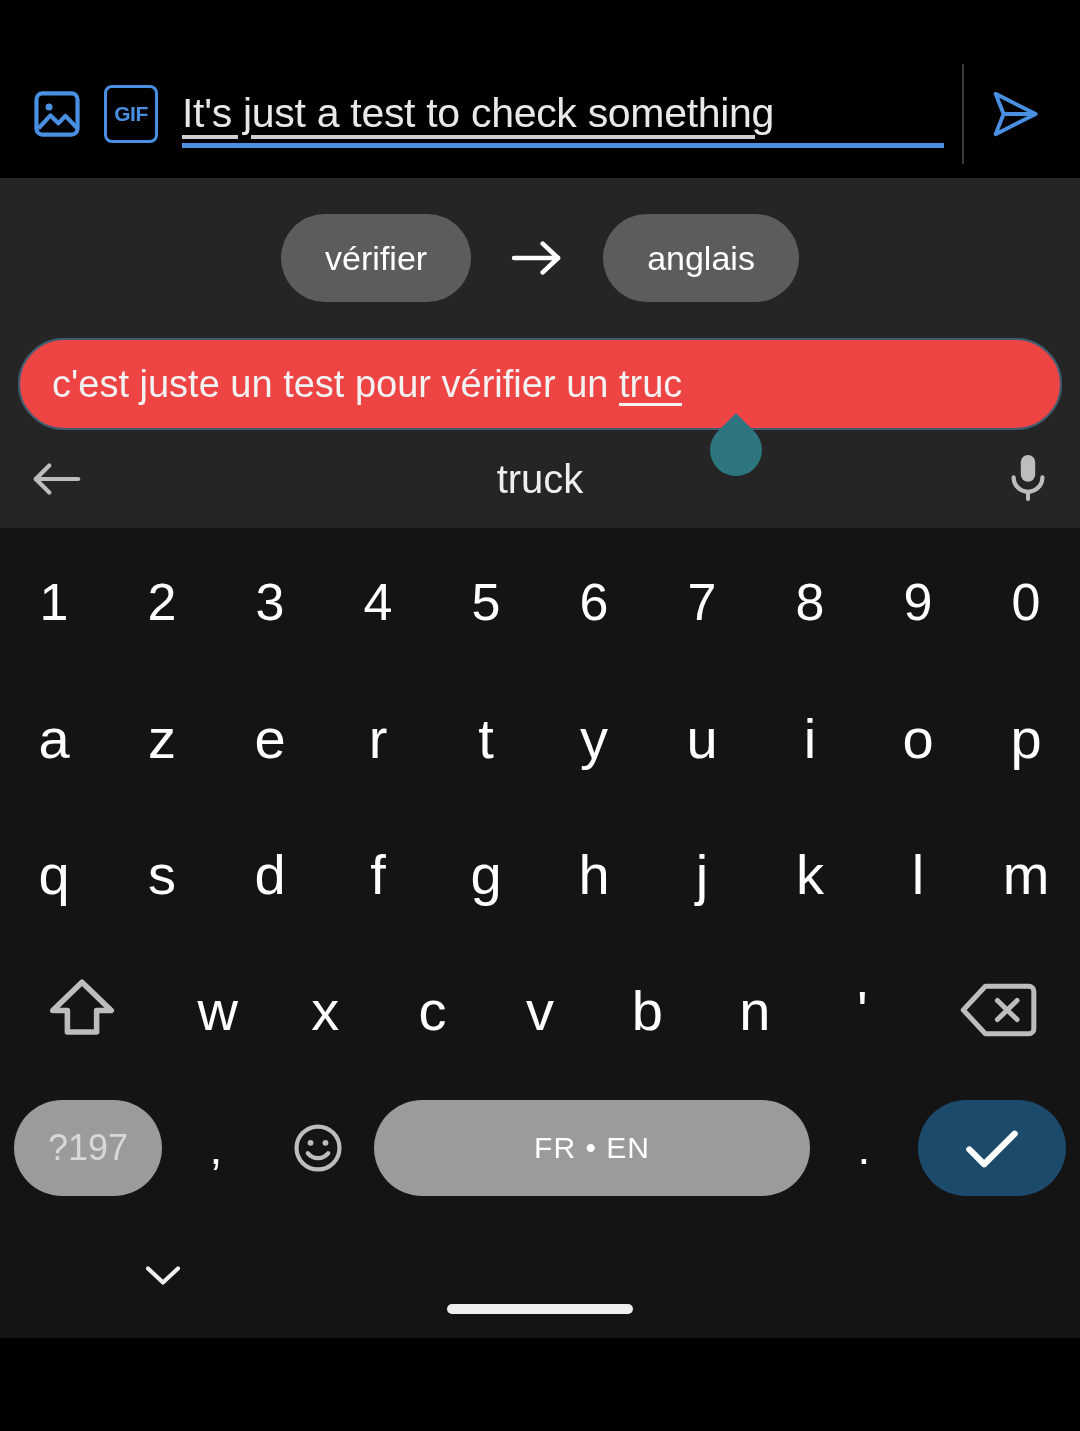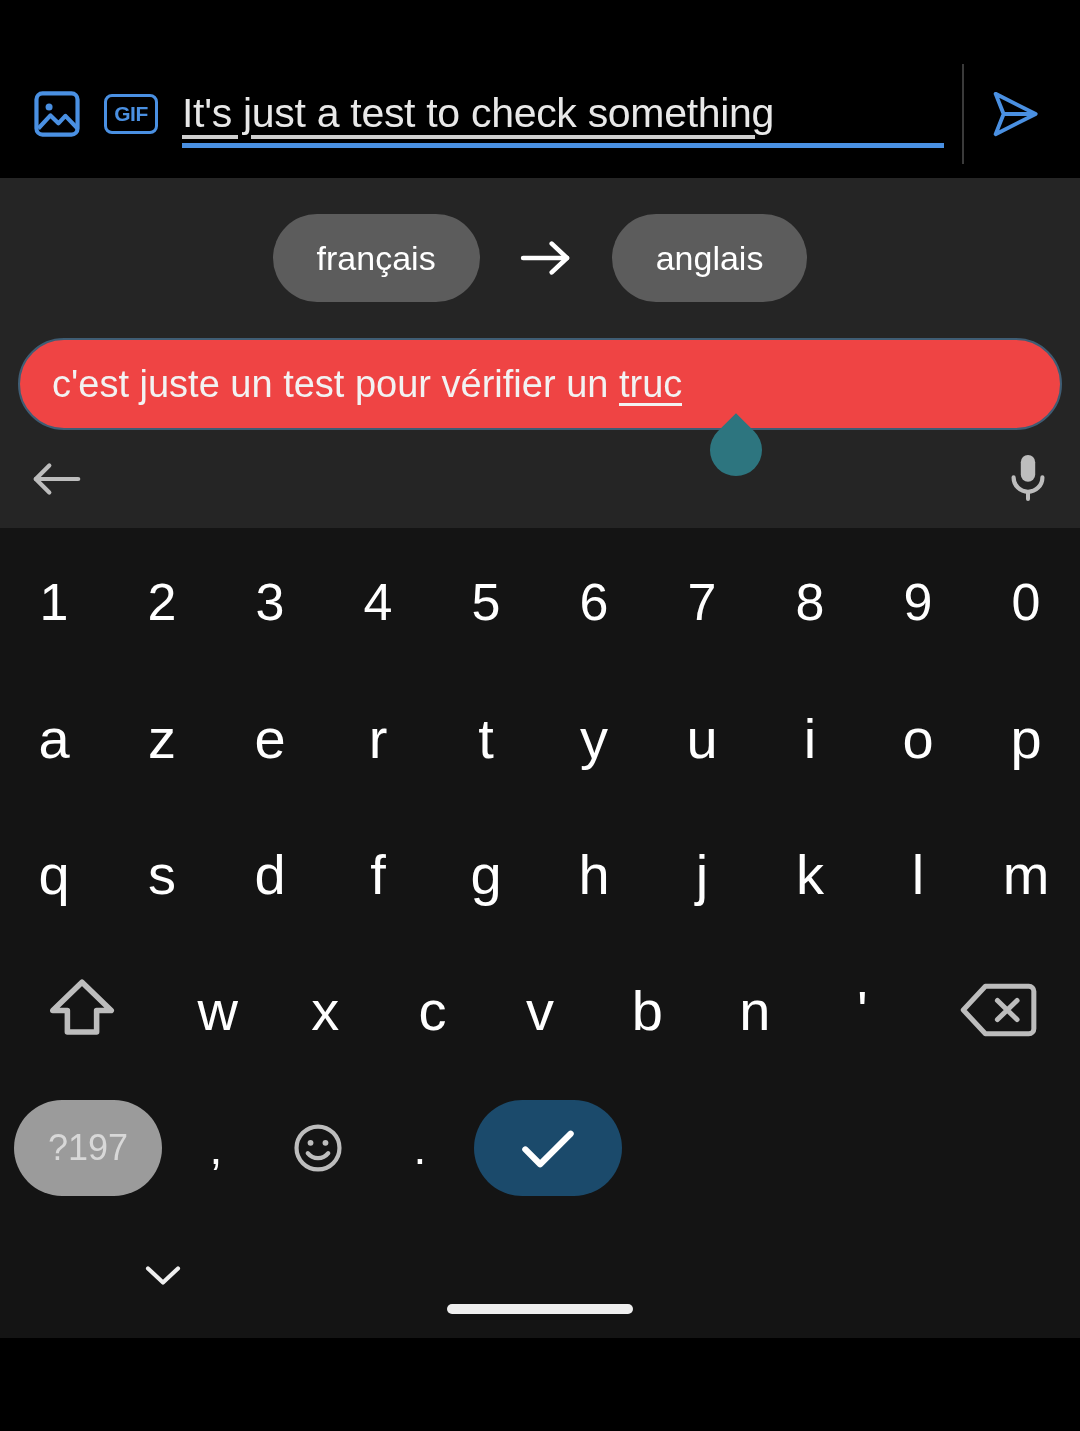--- a/index.html
+++ b/index.html
@@ -9,21 +9,21 @@
   
   .statusbar { height:50px; background:#000; }
 
   
   .compose {
     height:128px; background:#000; display:flex; align-items:center;
     padding:0 20px; gap:0;
   }
   .icon-btn { width:74px; height:74px; display:flex; align-items:center; justify-content:center; flex:0 0 auto; }
   .gif-box {
-    width:54px; height:40px; border:3px solid #4a90e2; border-radius:8px;
+    width:54px; height:58px; border:3px solid #4a90e2; border-radius:8px;
     display:flex; align-items:center; justify-content:center;
     color:#4a90e2; font-size:21px; font-weight:bold; letter-spacing:-0.5px;
   }
   .compose-field {
     flex:1 1 auto; margin-left:14px; margin-right:8px; position:relative;
     display:flex; align-items:center; height:96px;
   }
   .compose-text {
     font-size:41px; color:#e8e8e8; white-space:nowrap; overflow:hidden;
     text-decoration:underline; text-decoration-color:#cfcfcf;
@@ -147,21 +147,21 @@
       <path d="M4.5 4.2L20 12 4.5 19.8 7.6 12z"></path>
       <path d="M7.6 12H20"></path>
     </svg>
   </div>
 </div>
 
 <div class="panel">
 
   <div class="lang-row">
     <div class="pill">
-      <span>français</span>
+      <span>vérifier</span>
     </div>
     <div class="arrow-between">
       <svg width="58" height="42" viewBox="0 0 30 22" fill="none" stroke="#ffffff" stroke-width="2.4" stroke-linecap="round" stroke-linejoin="round">
         <path d="M3 11h23"></path>
         <path d="M18 3.5L26 11l-8 7.5"></path>
       </svg>
     </div>
     <div class="pill">
       <span>anglais</span>
     </div>
@@ -174,20 +174,21 @@
     <div class="cursor-handle"></div>
   </div>
 
   <div class="suggest-row">
     <div class="suggest-back">
       <svg width="54" height="40" viewBox="0 0 28 20" fill="none" stroke="#bdbdbd" stroke-width="2.2" stroke-linecap="round" stroke-linejoin="round">
         <path d="M25 10H3"></path>
         <path d="M10 3L3 10l7 7"></path>
       </svg>
     </div>
+    <div class="suggest-word">truck</div>
     <div class="suggest-mic">
       <svg width="44" height="56" viewBox="0 0 22 28" fill="#bdbdbd">
         <rect x="7.4" y="2" width="7.2" height="13.4" rx="3.6"></rect>
         <path d="M3.8 13.2a7.2 7.2 0 0014.4 0" fill="none" stroke="#bdbdbd" stroke-width="2.1" stroke-linecap="round"></path>
         <rect x="10" y="19.6" width="2" height="5.4" rx="1"></rect>
       </svg>
     </div>
   </div>
 </div>
 
@@ -261,20 +262,23 @@
       <span>,</span>
     </div>
     <div class="k-emoji">
       <svg width="56" height="56" viewBox="0 0 24 24" fill="none" stroke="#bdbdbd" stroke-width="1.8">
         <circle cx="12" cy="12" r="9.2"></circle>
         <circle cx="8.8" cy="9.8" r="1.25" fill="#bdbdbd" stroke="none"></circle>
         <circle cx="15.2" cy="9.8" r="1.25" fill="#bdbdbd" stroke="none"></circle>
         <path d="M7.6 14.2a5.6 5.6 0 008.8 0" stroke-linecap="round"></path>
       </svg>
     </div>
+    <div class="k-space">
+      <span>FR • EN</span>
+    </div>
     <div class="k-period">
       <span>.</span>
     </div>
     <div class="k-enter">
       <svg width="62" height="50" viewBox="0 0 26 20" fill="none" stroke="#ffffff" stroke-width="2.6" stroke-linecap="round" stroke-linejoin="round">
         <path d="M3.5 10.6l6.2 6.2L22.5 4"></path>
       </svg>
     </div>
   </div>
 </div>

